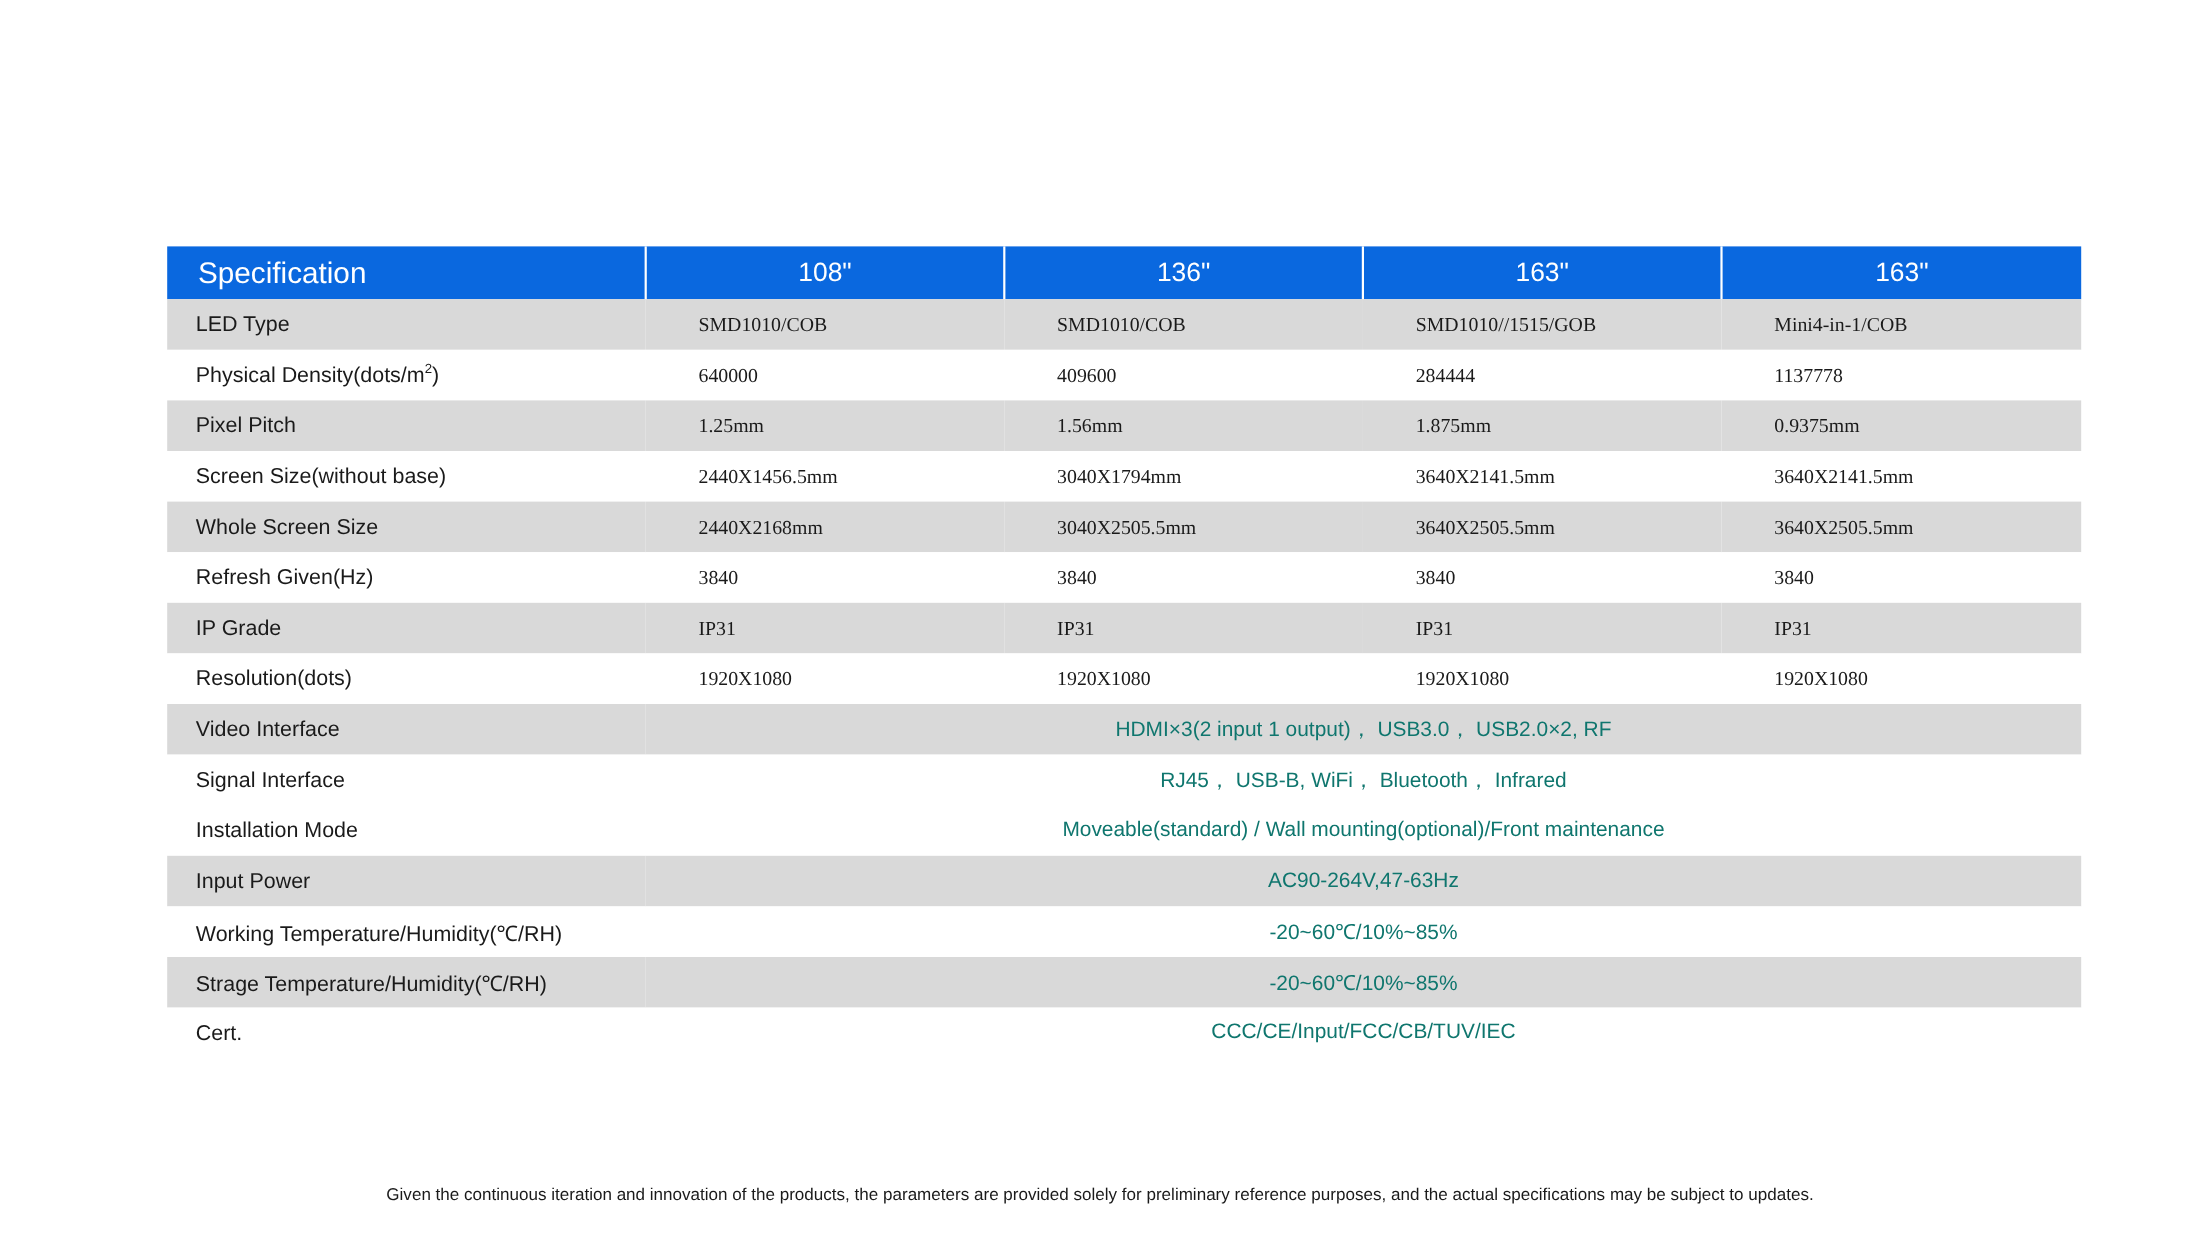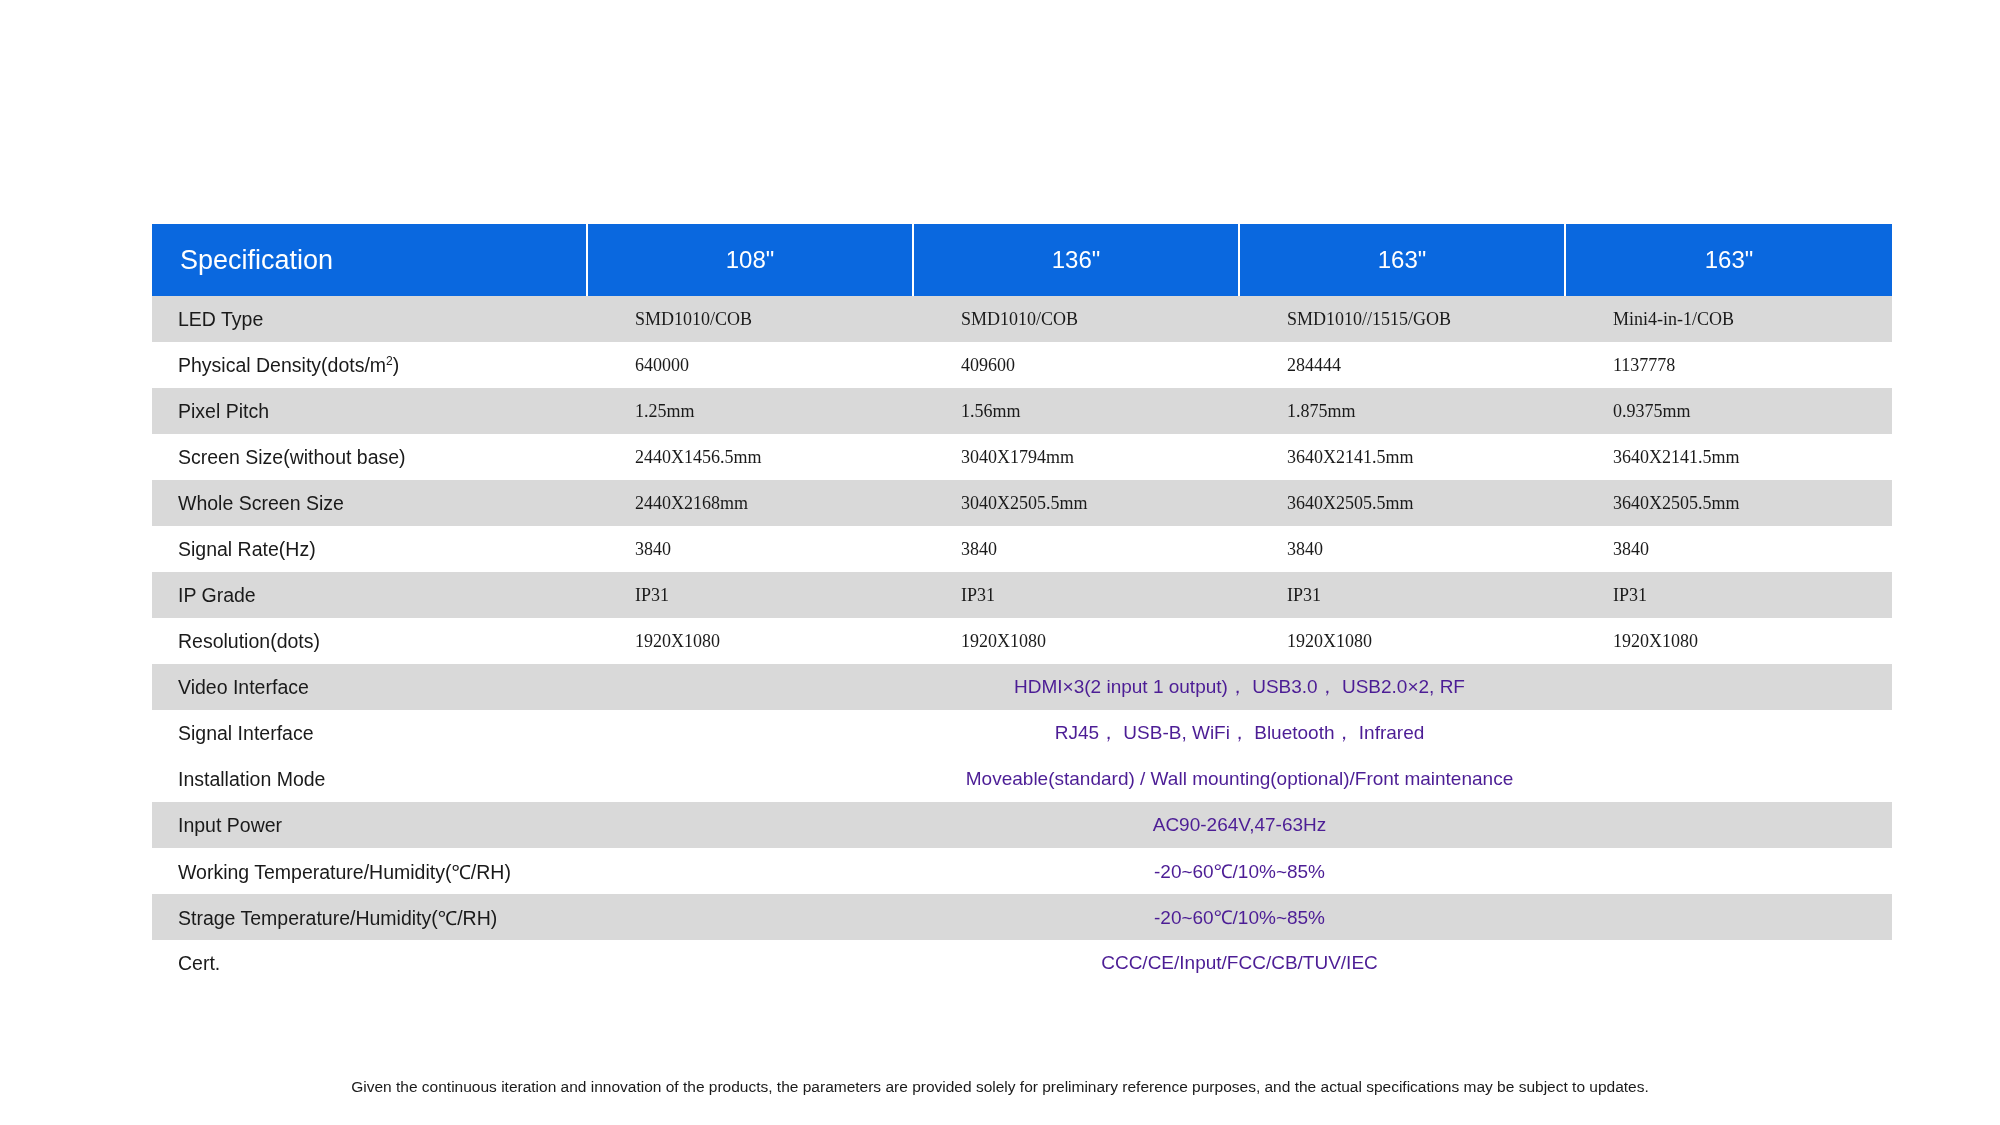--- a/index.html
+++ b/index.html
@@ -31,21 +31,21 @@
   .spec-table col.c-data2 { width: 326px; }
   .spec-table col.c-data3 { width: 326px; }
   .spec-table col.c-data4 { width: 327px; }
 
   .spec-table th, .spec-table td {
     padding: 0;
     border: 0;
     vertical-align: middle;
   }
 
-  thead tr { height: 72px; }
+  thead tr { height: 48px; }
   thead th {
     background: #0A68DF;
     color: #ffffff;
     font-weight: normal;
   }
   thead th.h-label {
     font-size: 27px;
     text-align: left;
     padding-left: 28px;
     border-right: 2px solid #ffffff;
@@ -71,21 +71,21 @@
   td.val {
     font-size: 18px;
     color: #1a1a1a;
     text-align: left;
     padding-left: 48px;
     white-space: nowrap;
     font-family: Liberation Serif, serif;
   }
   td.merged {
     font-size: 19px;
-    color: #4c1d95;
+    color: #0f766e;
     text-align: center;
     white-space: nowrap;
   }
   tbody tr.merged-row.shaded td.label,
   tbody tr.merged-row.shaded td.merged { background: #D9D9D9; }
 
   .sup {
     font-size: 0.62em;
     vertical-align: super;
     line-height: 0;
@@ -156,21 +156,21 @@
           <td class="val">3640X2141.5mm</td>
         </tr>
         <tr class="shaded">
           <td class="label">Whole Screen Size</td>
           <td class="val">2440X2168mm</td>
           <td class="val">3040X2505.5mm</td>
           <td class="val">3640X2505.5mm</td>
           <td class="val">3640X2505.5mm</td>
         </tr>
         <tr class="plain">
-          <td class="label">Signal Rate(Hz)</td>
+          <td class="label">Refresh Given(Hz)</td>
           <td class="val">3840</td>
           <td class="val">3840</td>
           <td class="val">3840</td>
           <td class="val">3840</td>
         </tr>
         <tr class="shaded">
           <td class="label">IP Grade</td>
           <td class="val">IP31</td>
           <td class="val">IP31</td>
           <td class="val">IP31</td>

